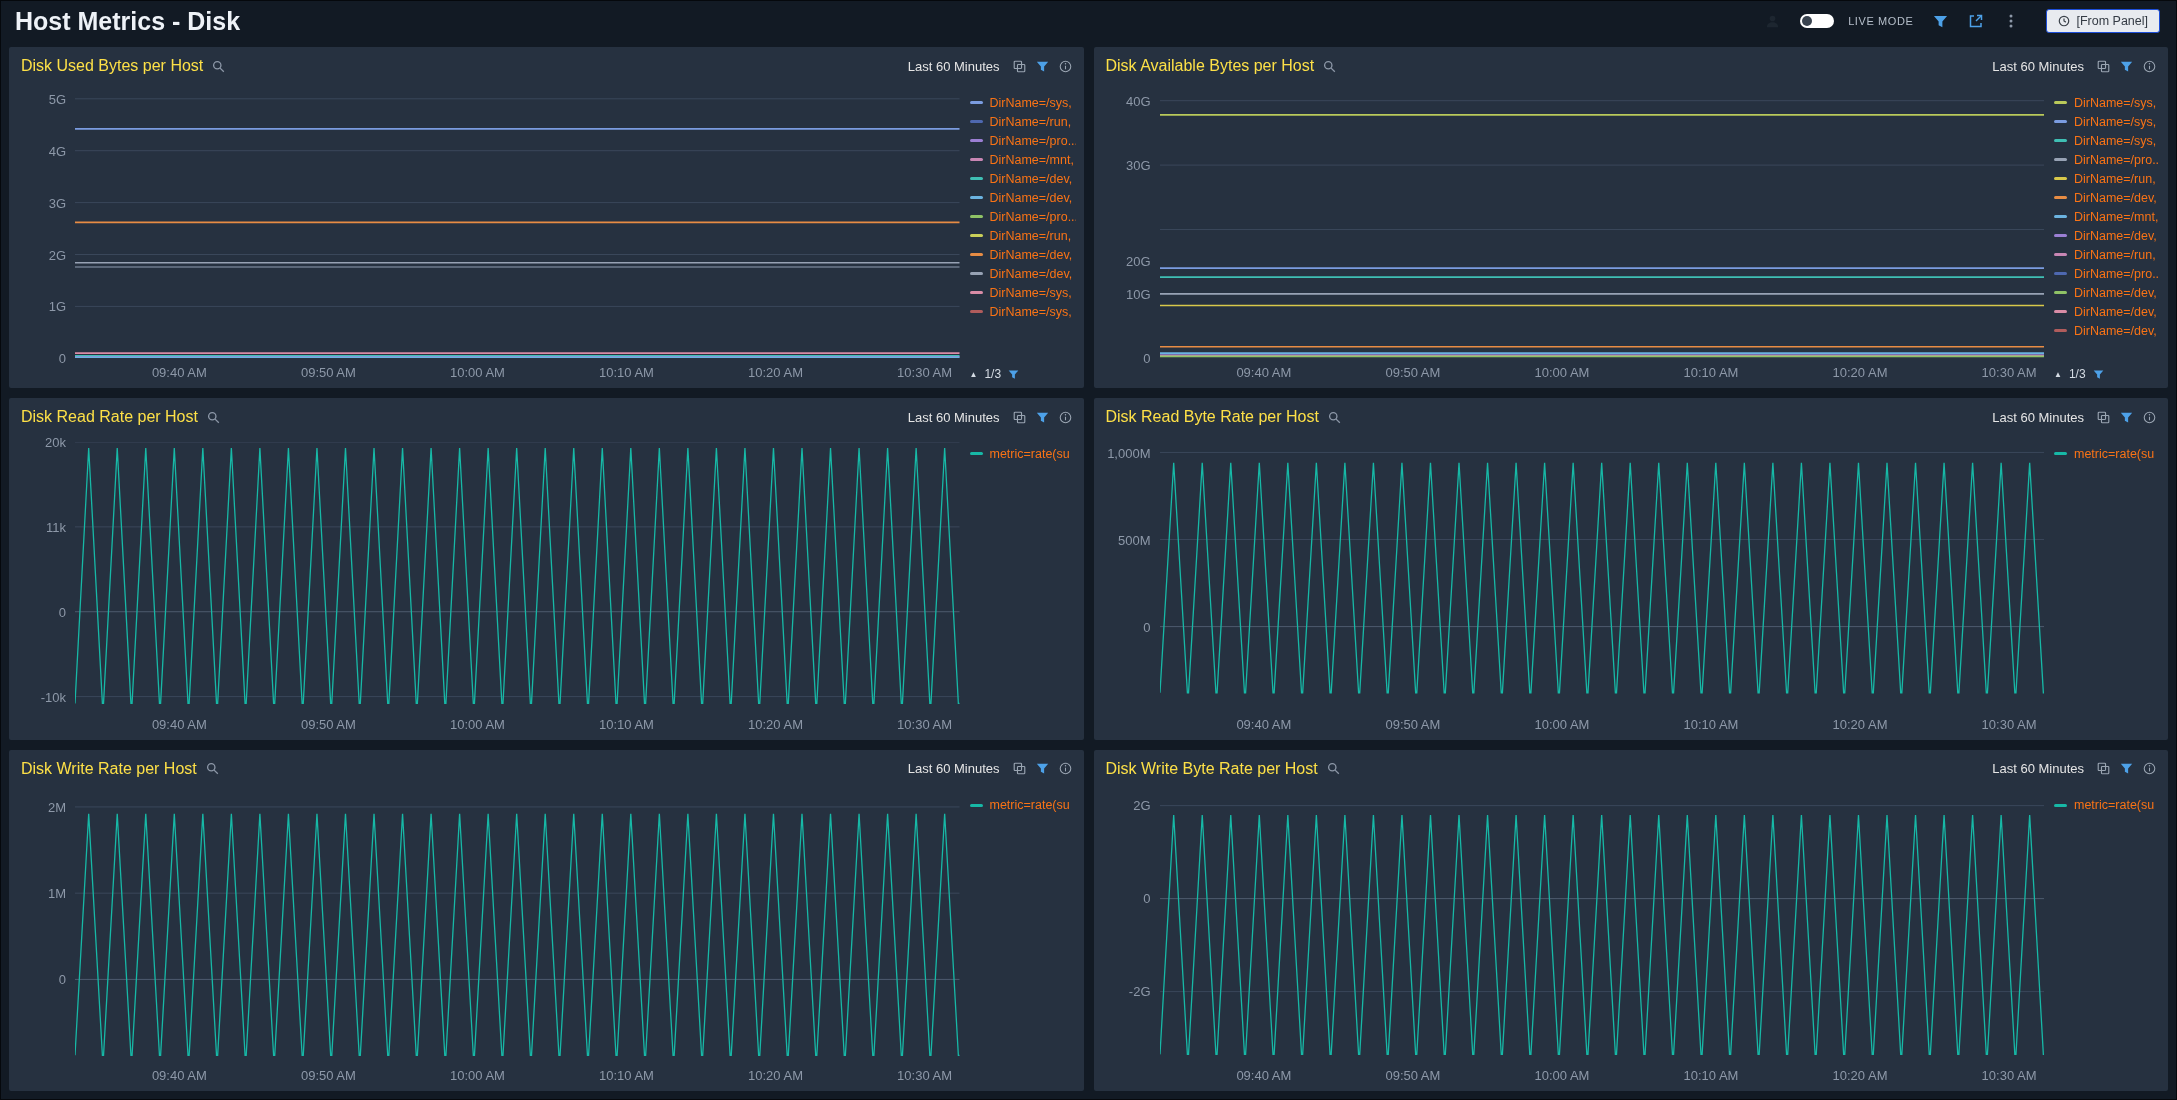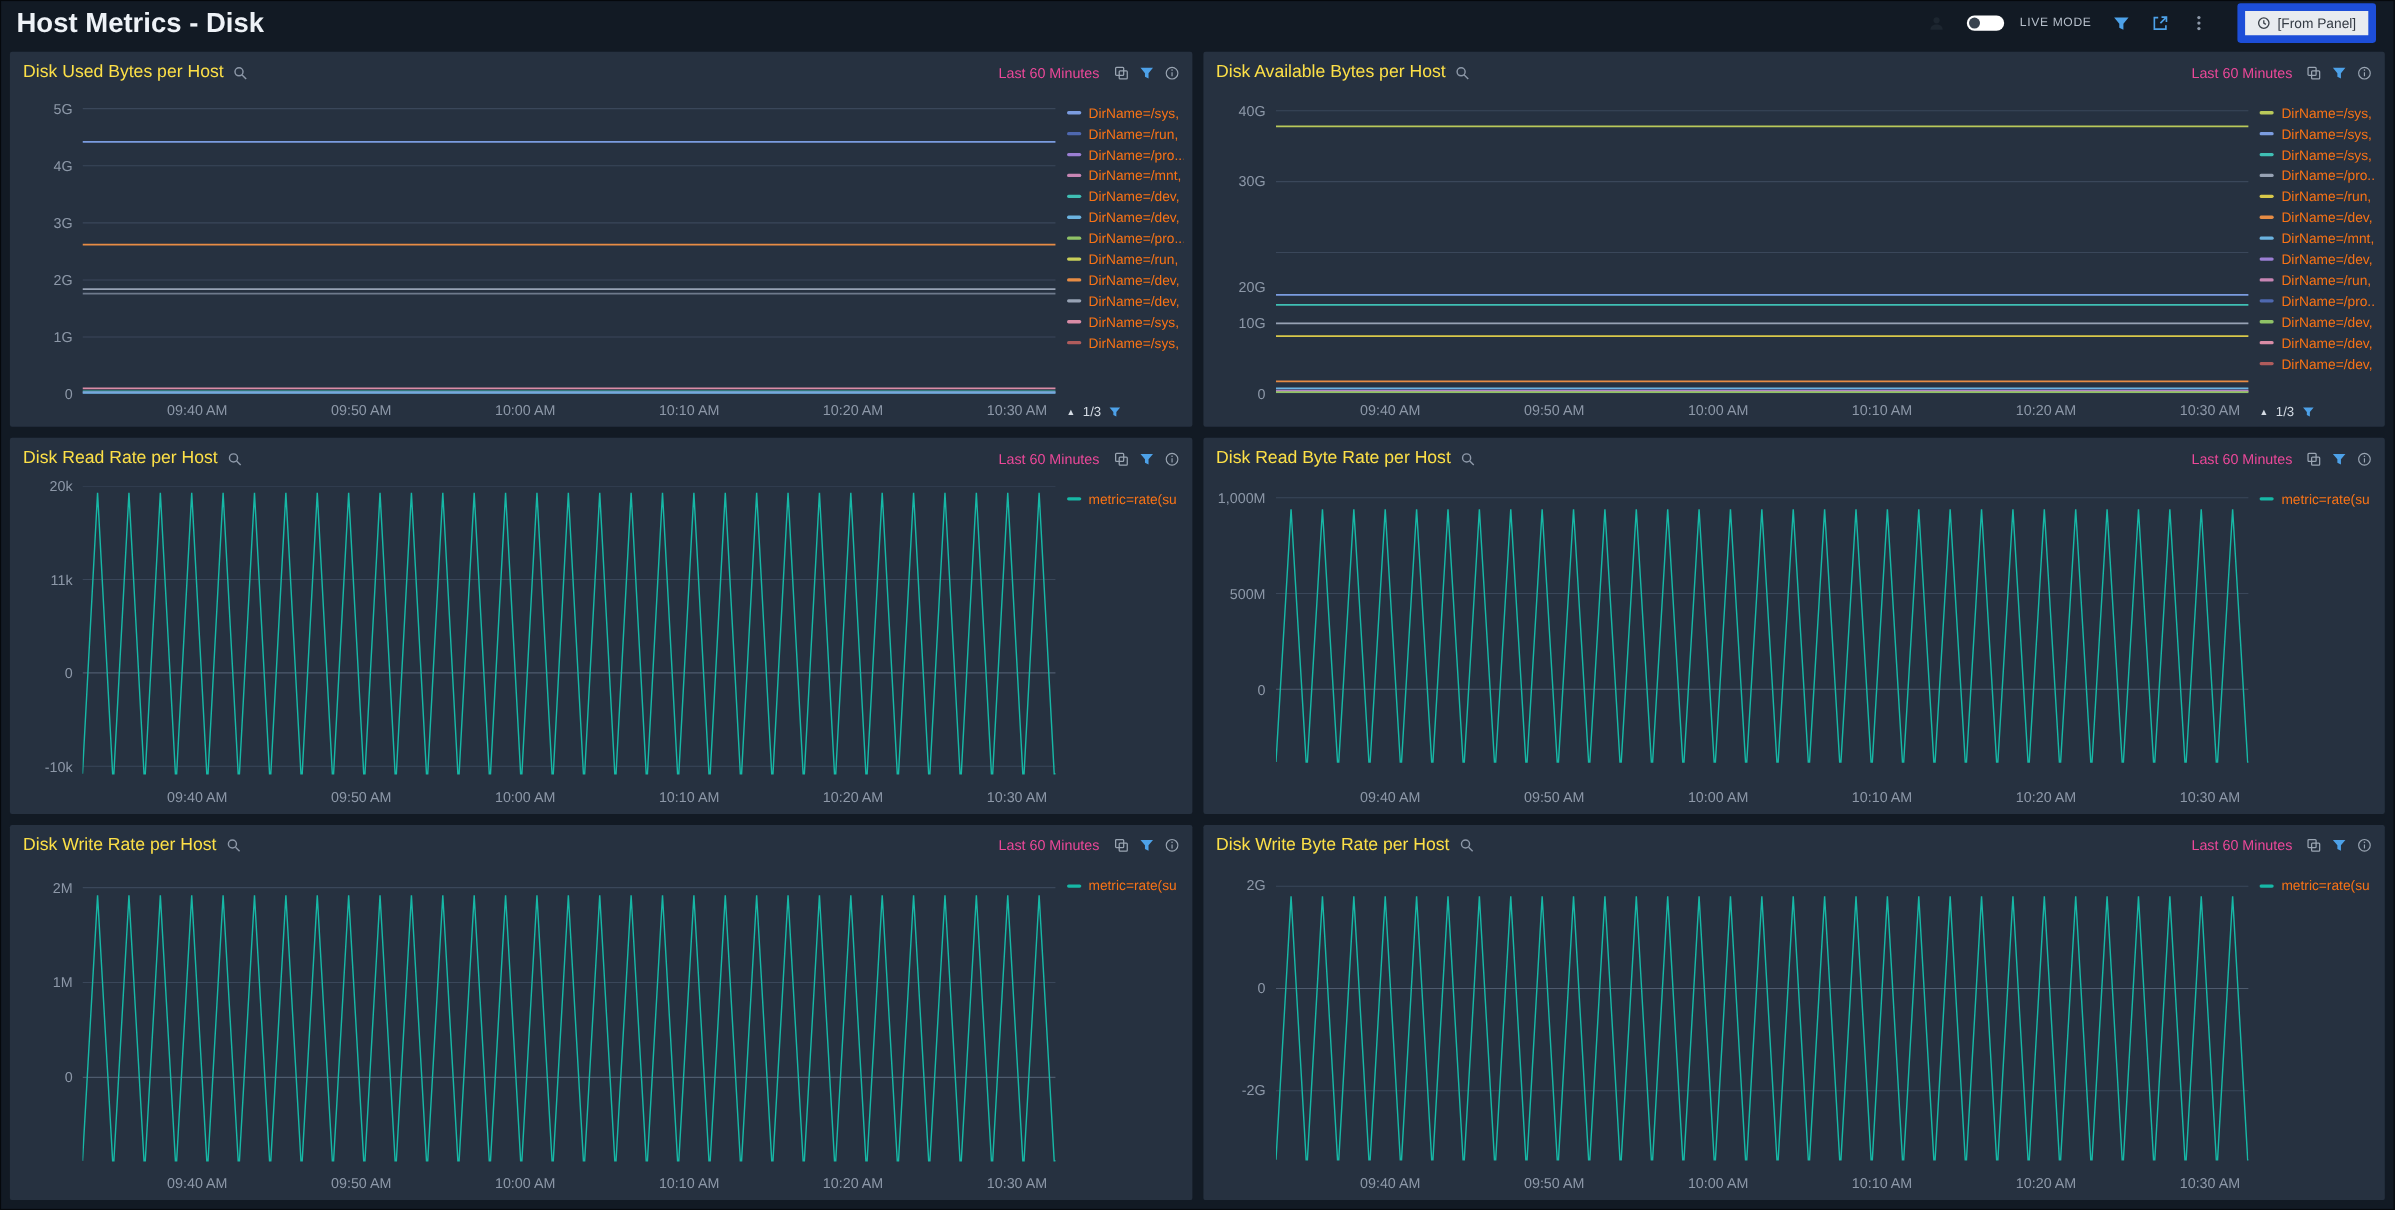--- a/index.html
+++ b/index.html
@@ -16,35 +16,35 @@
     justify-content: space-between; padding: 0 16px 0 14px;
   }
   .page-title { font-size: 25px; font-weight: bold; color: #eef2f7; }
   .topbar-right { display: flex; align-items: center; gap: 20px; }
   .toggle { width: 34px; height: 14px; background: #ffffff; border-radius: 8px; position: relative; display: inline-block; cursor: pointer; }
   .toggle .knob { position: absolute; left: 2px; top: 2px; width: 10px; height: 10px; border-radius: 50%; background: #39434f; }
   .live-mode-label { font-size: 11px; color: #b6bfca; letter-spacing: .6px; margin-left: -6px; }
   .icon { display: inline-flex; align-items: center; justify-content: center; line-height: 0; }
   .from-panel-btn {
     display: flex; align-items: center; gap: 6px;
-    background: #e8ebef; color: #343b44; border: 7px solid #1d4ed8;
+    background: #e8ebef; color: #343b44; border: 1px solid #1d4ed8;
     border-radius: 3px; padding: 4px 11px; font-size: 12.5px; cursor: pointer; margin-left: 8px;
   }
   
   .grid {
     height: calc(1100px - 40px - 2px);
     display: grid; grid-template-columns: 1fr 1fr; grid-template-rows: 1fr 1fr 1fr;
     gap: 10px; padding: 6px 8px 8px 8px;
   }
   .panel { background: #263140; border-radius: 2px; display: flex; flex-direction: column; overflow: hidden; }
   .panel-header { flex: 0 0 38px; display: flex; align-items: center; justify-content: space-between; padding: 0 12px; }
   .panel-title-group { display: flex; align-items: center; gap: 9px; }
   .panel-title { font-size: 16px; color: #fde047; }
   .panel-actions { display: flex; align-items: center; gap: 10px; }
-  .time-range { font-size: 13px; color: #ec4899; margin-right: 3px; }
+  .time-range { font-size: 13px; color: #e5e5e5; margin-right: 3px; }
   .panel-body { flex: 1; display: flex; padding: 6px 6px 4px 6px; min-height: 0; }
   .panel-main { flex: 1; display: flex; flex-direction: column; min-width: 0; }
   .chart-area { flex: 1; display: flex; min-height: 0; }
   .y-axis { flex: 0 0 60px; position: relative; }
   .y-tick { position: absolute; right: 9px; transform: translateY(-50%); font-size: 13px; color: #8d98a8; white-space: nowrap; }
   .plot { flex: 1; position: relative; min-width: 0; }
   .plot svg { position: absolute; inset: 0; width: 100%; height: 100%; }
   .x-axis { flex: 0 0 26px; margin-left: 60px; position: relative; }
   .x-label { position: absolute; top: 7px; transform: translateX(-50%); font-size: 13px; color: #8d98a8; white-space: nowrap; }
   

